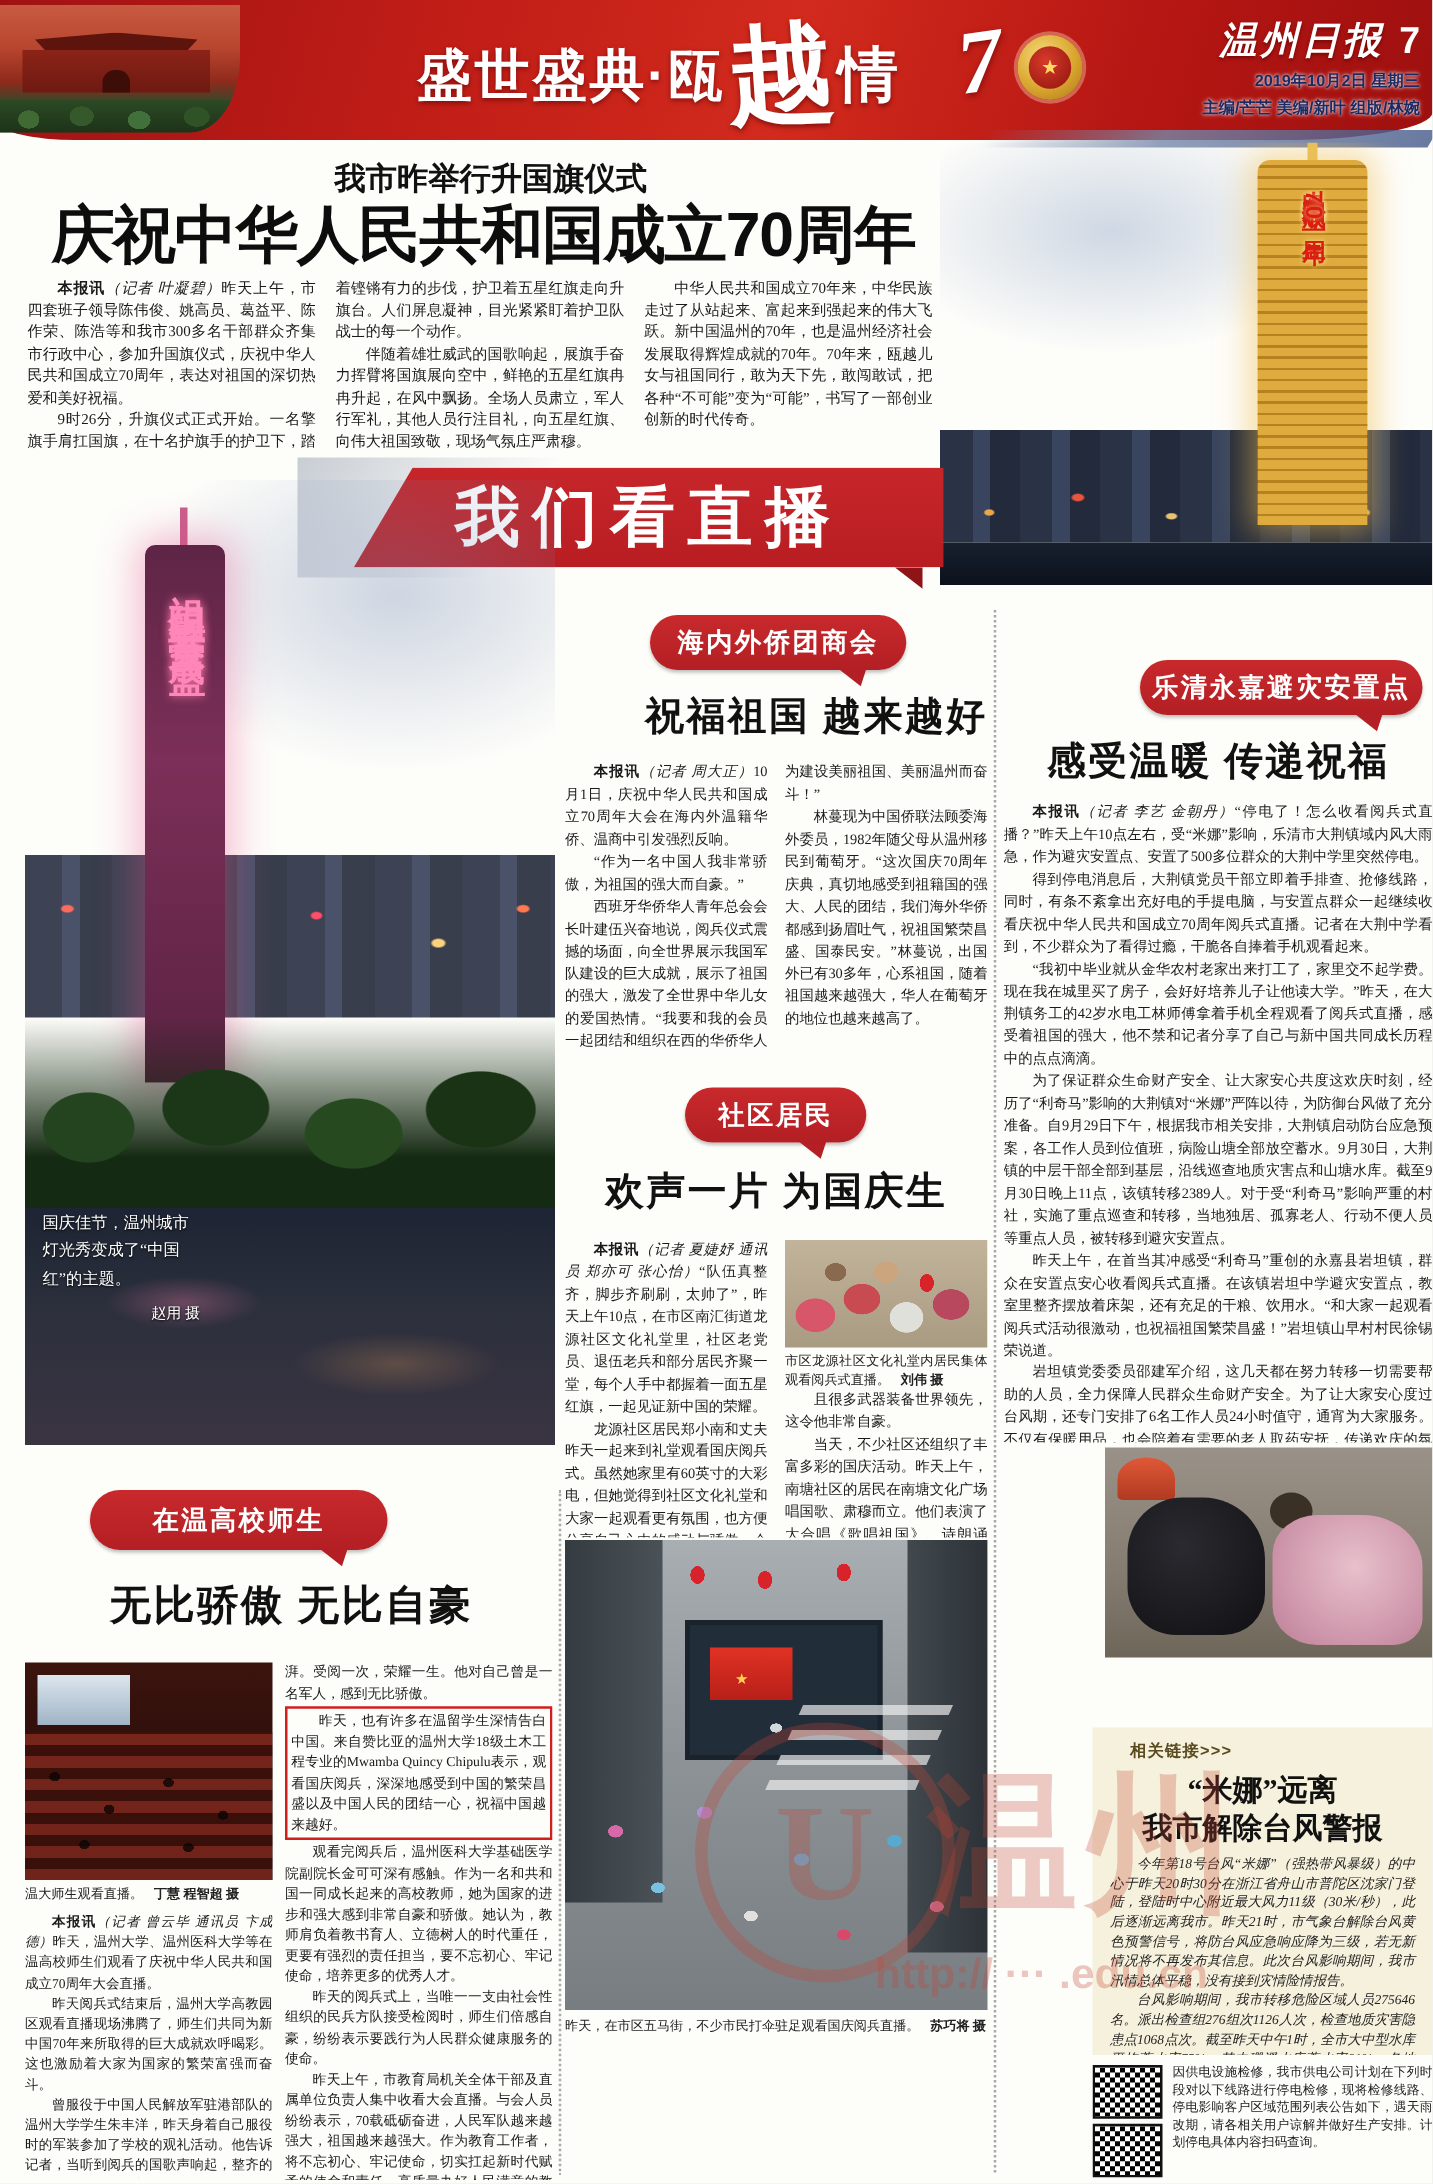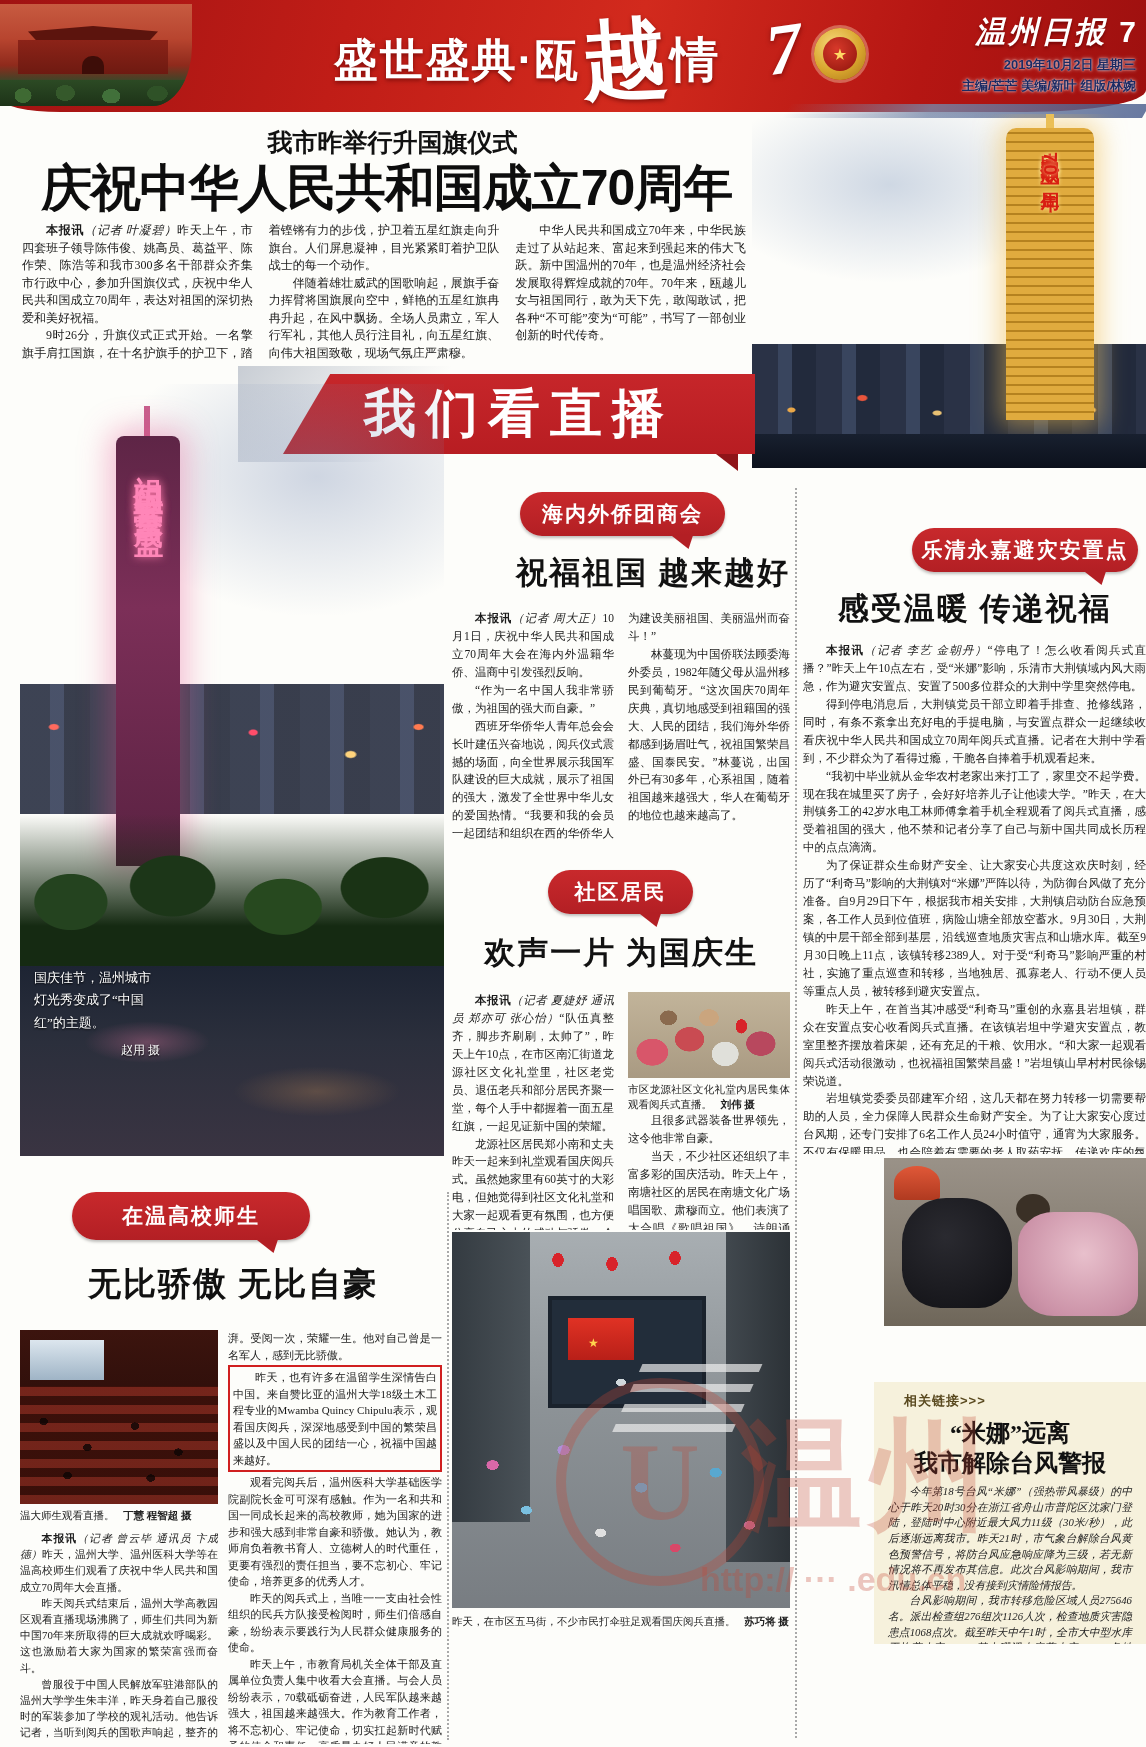--- a/index.html
+++ b/index.html
@@ -318,20 +318,27 @@
       <span>“米娜”远离</span><br>
       <span>我市解除台风警报</span>
     </h3>
     <div class="body">
       <p>今年第18号台风“米娜”（强热带风暴级）的中心于昨天20时30分在浙江省舟山市普陀区沈家门登陆，登陆时中心附近最大风力11级（30米/秒），此后逐渐远离我市。昨天21时，市气象台解除台风黄色预警信号，将防台风应急响应降为三级，若无新情况将不再发布其信息。此次台风影响期间，我市汛情总体平稳，没有接到灾情险情报告。</p>
       <p>台风影响期间，我市转移危险区域人员275646名。派出检查组276组次1126人次，检查地质灾害隐患点1068点次。截至昨天中午1时，全市大中型水库平均蓄水率75%，其中珊溪水库蓄水率81%。各地提前封堵码头、旱闸等开缺部位，没有发生海水倒灌现象。</p>
 
     </div>
   </div>
 
+  <div class="qrrow">
+    <div class="qrs">
+      <div class="qr"></div>
+      <div class="qr"></div>
+    </div>
+    <div class="qrtext">因供电设施检修，我市供电公司计划在下列时段对以下线路进行停电检修，现将检修线路、停电影响客户区域范围列表公告如下，遇天雨改期，请各相关用户谅解并做好生产安排。计划停电具体内容扫码查询。</div>
+  </div>
 
   <div class="badge" style="left:72px;top:1192px;width:238px;height:48px;">
     <span>在温高校师生</span>
     <span class="tail"></span>
   </div>
   <div class="shead" style="left:24px;top:1262px;width:418px;font-size:33px;text-align:center;">无比骄傲 无比自豪</div>
 
   <div class="photo univ">
     <div class="screen"></div>
     <div class="seats"></div>

